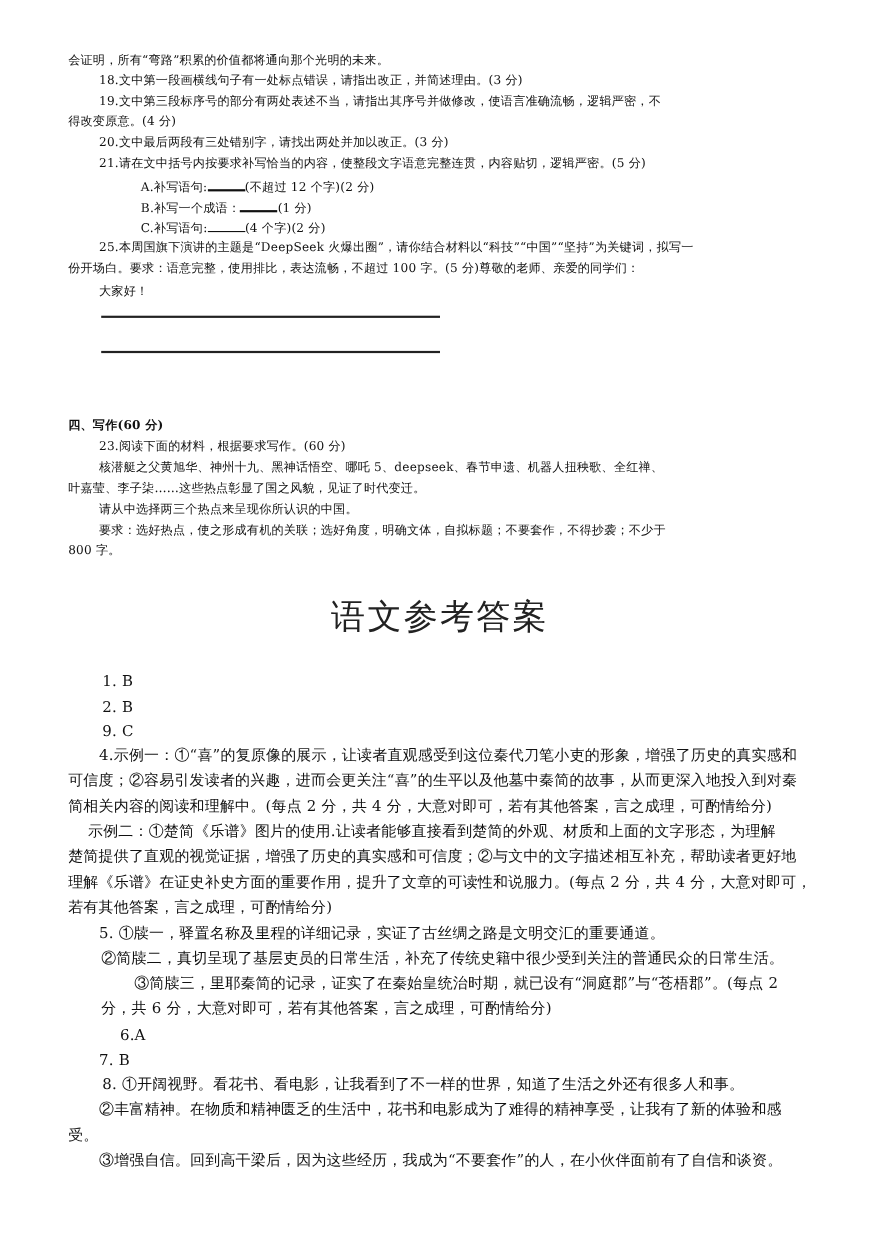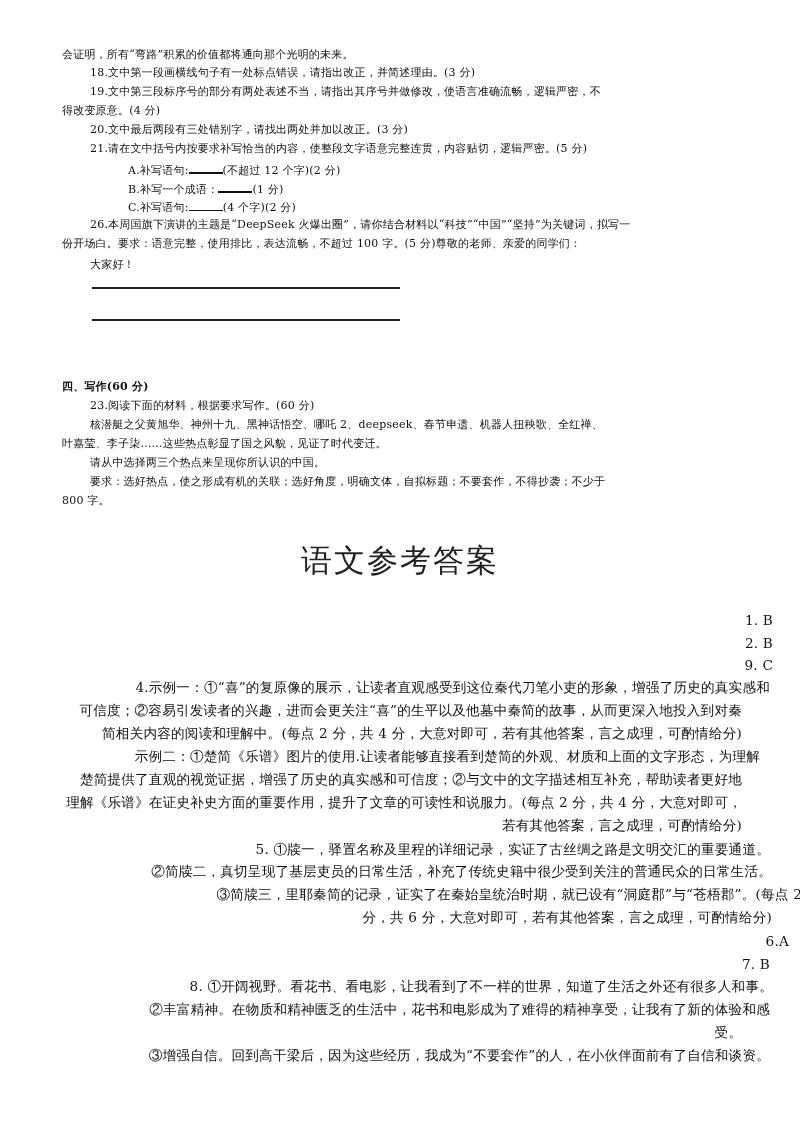--- a/index.html
+++ b/index.html
@@ -7,21 +7,21 @@
          font-family: "DejaVu Serif", "Liberation Serif", serif; color: #111; }
   .line { position: absolute; left: 62px; width: 680px; font-size: 11px; line-height: 18px; white-space: nowrap; letter-spacing: 0.2px; }
   .ind { left: 90px; }
   .ind2 { left: 92px; margin-left: 36px; }
   .ind3 { left: 122px; }
   .bold { font-weight: bold; }
   .blank-bold { display: inline-block; width: 34px; border-bottom: 2px solid #111; height: 13px; vertical-align: baseline; }
   .blank-thin { display: inline-block; width: 34px; border-bottom: 1px solid #111; height: 13px; vertical-align: baseline; }
   .rule { position: absolute; left: 92px; width: 308px; height: 0; border-top: 2px solid #222; }
   .title { position: absolute; left: 0; width: 800px; text-align: center; top: 540px; font-size: 31px; letter-spacing: 2px; font-family: "DejaVu Sans", "Liberation Sans", sans-serif; font-weight: normal; color: #222; }
-  .ans { font-size: 13.6px; line-height: 19px; text-align: right; }
+  .ans { font-size: 13.6px; line-height: 19px; }
 </style>
 </head>
 <body>
 
 <div>
   <div class="line" style="top:46px">会证明，所有“弯路”积累的价值都将通向那个光明的未来。</div>
   <div class="line ind" style="top:64px">18.文中第一段画横线句子有一处标点错误，请指出改正，并简述理由。(3 分)</div>
   <div class="line ind" style="top:83px">19.文中第三段标序号的部分有两处表述不当，请指出其序号并做修改，使语言准确流畅，逻辑严密，不</div>
   <div class="line" style="top:102px">得改变原意。(4 分)</div>
   <div class="line ind" style="top:121px">20.文中最后两段有三处错别字，请找出两处并加以改正。(3 分)</div>
@@ -30,29 +30,29 @@
   <div class="line ind2" style="top:159px">
     <span>A.补写语句:</span><span class="blank-bold"></span><span>(不超过 12 个字)(2 分)</span>
   </div>
   <div class="line ind2" style="top:178px">
     <span>B.补写一个成语：</span><span class="blank-bold"></span><span>(1 分)</span>
   </div>
   <div class="line ind2" style="top:197px">
     <span>C.补写语句:</span><span class="blank-thin"></span><span>(4 个字)(2 分)</span>
   </div>
 
-  <div class="line ind" style="top:216px">26.本周国旗下演讲的主题是“DeepSeek 火爆出圈”，请你结合材料以“科技”“中国”“坚持”为关键词，拟写一</div>
+  <div class="line ind" style="top:216px">25.本周国旗下演讲的主题是“DeepSeek 火爆出圈”，请你结合材料以“科技”“中国”“坚持”为关键词，拟写一</div>
   <div class="line" style="top:235px">份开场白。要求：语意完整，使用排比，表达流畅，不超过 100 字。(5 分)尊敬的老师、亲爱的同学们：</div>
   <div class="line ind" style="top:256px">大家好！</div>
   <div class="rule" style="top:287px"></div>
   <div class="rule" style="top:319px"></div>
 
   <div class="line bold" style="top:378px">四、写作(60 分)</div>
   <div class="line ind" style="top:397px">23.阅读下面的材料，根据要求写作。(60 分)</div>
-  <div class="line ind" style="top:416px">核潜艇之父黄旭华、神州十九、黑神话悟空、哪吒 2、deepseek、春节申遗、机器人扭秧歌、全红禅、</div>
+  <div class="line ind" style="top:416px">核潜艇之父黄旭华、神州十九、黑神话悟空、哪吒 5、deepseek、春节申遗、机器人扭秧歌、全红禅、</div>
   <div class="line" style="top:435px">叶嘉莹、李子柒……这些热点彰显了国之风貌，见证了时代变迁。</div>
   <div class="line ind" style="top:454px">请从中选择两三个热点来呈现你所认识的中国。</div>
   <div class="line ind" style="top:473px">要求：选好热点，使之形成有机的关联；选好角度，明确文体，自拟标题；不要套作，不得抄袭；不少于</div>
   <div class="line" style="top:492px">800 字。</div>
 </div>
 
 <div class="title">语文参考答案</div>
 
 <div>
   <div class="line ans" style="left:93px; top:611px">1. B</div>

